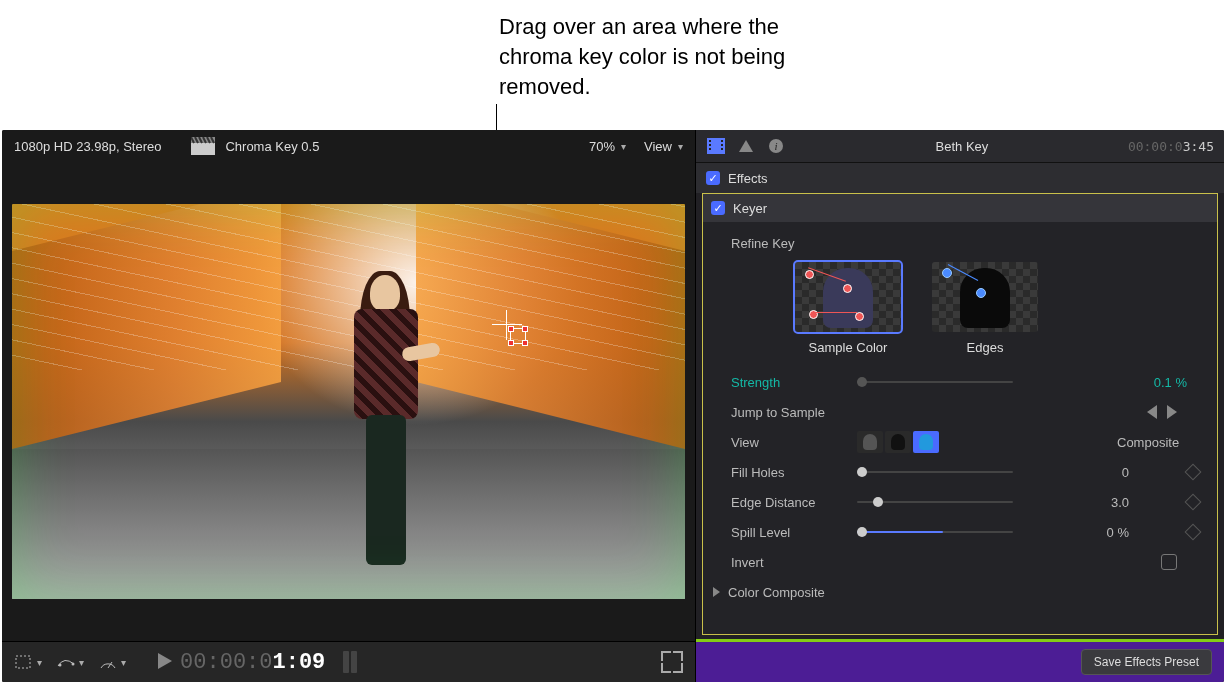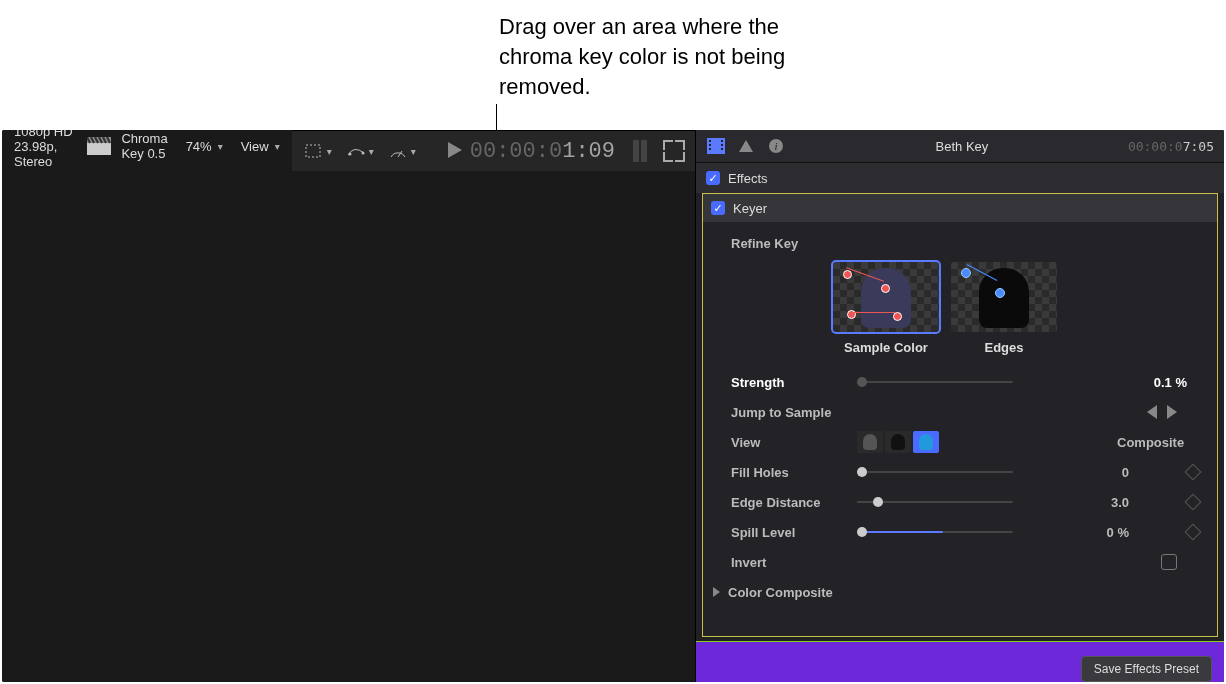--- a/index.html
+++ b/index.html
@@ -1,20 +1,20 @@
 <!DOCTYPE html>
 <html><head>
 <meta charset="utf-8">
 <style>
   html,body{margin:0;padding:0;background:#fff;font-family:"Helvetica Neue",Helvetica,Arial,sans-serif;font-size:13px;color:#ccc;}
   .page{width:1226px;height:684px;position:relative;background:#fff;}
   .callout{position:absolute;left:499px;top:12px;width:320px;color:#000;font-size:22px;line-height:30px;}
   .callout .line{position:absolute;left:-3px;top:92px;width:1px;height:163px;background:#000;}
   .app{position:absolute;left:2px;top:130px;width:1222px;height:552px;background:#1a1a1a;border-radius:2px;display:flex;flex-direction:row;overflow:hidden;}
-  .viewer-pane{width:693px;display:flex;flex-direction:row;background:#1a1a1a;}
+  .viewer-pane{width:693px;display:flex;flex-direction:column;background:#1a1a1a;}
   .inspector-pane{flex:1;display:flex;flex-direction:column;background:#212024;border-left:1px solid #000;}
   
   .vtop{height:32px;display:flex;align-items:center;padding:0 12px;color:#ddd;font-size:13px;}
   .clapper{width:24px;height:18px;margin-right:10px;display:inline-block;}
   .spacer{flex:1;}
   .dd{display:flex;align-items:center;margin-left:18px;color:#ddd;}
   .chev{margin-left:6px;font-size:10px;color:#aaa;}
   
   .canvas-wrap{flex:1;background:#1a1a1a;position:relative;}
   .canvas{position:absolute;left:10px;right:10px;top:42px;bottom:42px;border-radius:1px;background:#000;overflow:hidden;}
@@ -48,45 +48,45 @@
   .crosshair .box i{position:absolute;width:4px;height:4px;background:#e33;border:1px solid #fff;}
   .crosshair .box i:nth-child(1){left:-3px;top:-3px;}
   .crosshair .box i:nth-child(2){right:-3px;top:-3px;}
   .crosshair .box i:nth-child(3){left:-3px;bottom:-3px;}
   .crosshair .box i:nth-child(4){right:-3px;bottom:-3px;}
   
   .vbot{height:40px;display:flex;align-items:center;padding:0 12px;background:#262626;border-top:1px solid #000;}
   .tool{display:flex;align-items:center;color:#bbb;margin-right:14px;}
   .tool .chev{margin-left:3px;}
   .tc{font-family:"Courier New",monospace;font-size:22px;color:#666;letter-spacing:0px;}
-  .tc b{color:#a3a3a3;font-weight:normal;}
+  .tc b{color:#ffffff;font-weight:bold;}
   .skim{width:30px;height:22px;margin-left:18px;display:flex;}
   .skim span{width:6px;height:22px;background:#444;margin-right:2px;border-radius:1px;}
   .fs{width:22px;height:22px;margin-left:auto;position:relative;}
   .fs i{position:absolute;width:8px;height:8px;border:2px solid #aaa;}
   .fs i:nth-child(1){left:0;top:0;border-right:0;border-bottom:0;}
   .fs i:nth-child(2){right:0;top:0;border-left:0;border-bottom:0;}
   .fs i:nth-child(3){left:0;bottom:0;border-right:0;border-top:0;}
   .fs i:nth-child(4){right:0;bottom:0;border-left:0;border-top:0;}
   
   .itop{height:32px;display:flex;align-items:center;padding:0 10px;background:#2a2a2e;}
   .tabicon{width:20px;height:20px;margin-right:10px;display:flex;align-items:center;justify-content:center;}
   .title{flex:1;text-align:center;color:#ddd;}
   .timestamp{font-family:monospace;color:#666;}
   .timestamp b{color:#ccc;font-weight:normal;}
   .section{display:flex;align-items:center;height:30px;padding:0 10px;background:#2d2d31;border-top:1px solid #111;}
   .chk{width:14px;height:14px;border-radius:3px;background:#4a6bff;margin-right:8px;display:flex;align-items:center;justify-content:center;color:#fff;font-size:11px;line-height:1;}
   .sec-title{color:#ddd;font-weight:500;}
   .keyer-block{border:1px solid #c9c04a;margin:0 6px 4px 6px;background:#232327;flex:1;overflow:hidden;}
   .kheader{display:flex;align-items:center;height:28px;padding:0 8px;background:#35353a;}
-  .kbody{padding:6px 18px 6px 28px;font-weight:bold;}
+  .kbody{padding:6px 18px 6px 28px;}
   .row{display:flex;align-items:center;min-height:30px;color:#bbb;}
   .rlabel{width:126px;color:#bbb;}
-  .dim{color:#ffffff;}
-  .refine{display:flex;gap:12px;margin-left:102px;margin-top:4px;}
+  .dim{color:#14b8a6;}
+  .refine{display:flex;gap:31px;margin-left:64px;margin-top:4px;}
   .opt{display:flex;flex-direction:column;align-items:center;}
   .thumb{width:106px;height:70px;border-radius:3px;position:relative;overflow:hidden;
     background:repeating-conic-gradient(#2a2a2a 0 25%, #3a3a3a 0 50%) 0 0/14px 14px;}
   .sel{outline:2px solid #5a7aff;}
   .sil{position:absolute;left:28px;top:6px;width:50px;height:60px;background:#3a3a5a;border-radius:24px 24px 8px 8px;}
   .sil2{position:absolute;left:28px;top:6px;width:50px;height:60px;background:#0a0a0a;border-radius:24px 24px 8px 8px;}
   .handle{position:absolute;width:7px;height:7px;background:#e55;border:1px solid #fff;border-radius:50%;}
   .bhandle{position:absolute;width:8px;height:8px;background:#4a8aff;border:1px solid #9cf;border-radius:50%;}
   .seg{position:absolute;height:1px;background:#e55;}
   .opt-label{margin-top:8px;color:#ddd;font-size:13px;}
@@ -100,21 +100,21 @@
   .vs{width:26px;height:22px;background:#2a2a2a;margin-right:2px;border-radius:2px;display:flex;align-items:center;justify-content:center;}
   .vs.active{background:#4a6bff;}
   .head-mini{width:14px;height:16px;border-radius:7px 7px 4px 4px;}
   .navarr{display:flex;gap:10px;margin-left:auto;margin-right:22px;}
   .tri-l,.tri-r{width:0;height:0;border-top:7px solid transparent;border-bottom:7px solid transparent;}
   .tri-l{border-right:10px solid #888;}
   .tri-r{border-left:10px solid #888;}
   .cbox{width:14px;height:14px;border:1px solid #777;border-radius:3px;margin-left:auto;margin-right:22px;}
   .discl{width:0;height:0;border-top:5px solid transparent;border-bottom:5px solid transparent;border-left:7px solid #888;margin-right:8px;}
   
-  .ifoot{height:40px;display:flex;align-items:flex-end;justify-content:flex-end;padding:0 12px;background:#6d28d9;border-top:1px solid #84cc16;}
+  .ifoot{height:40px;display:flex;align-items:center;justify-content:flex-end;padding:0 12px;background:#4c1d95;border-top:3px solid #84cc16;}
   .btn{background:#3a3a3e;color:#ddd;border:1px solid #555;border-radius:4px;padding:5px 12px;font-size:12px;}
 </style>
 </head>
 <body>
 <div class="page">
 
 <div class="callout">
   <span>Drag over an area where the chroma key color is not being removed.</span>
   <div class="line"></div>
 </div>
@@ -128,21 +128,21 @@
       <span class="clapper">
         <svg viewBox="0 0 24 18" width="24" height="18">
               <rect x="0" y="6" width="24" height="12" fill="#ccc"></rect>
               <rect x="0" y="0" width="24" height="6" fill="#888"></rect>
               <path d="M0 0 L3 6 M4 0 L7 6 M8 0 L11 6 M12 0 L15 6 M16 0 L19 6 M20 0 L23 6" stroke="#333" stroke-width="2"></path>
             </svg>
       </span>
       <span>Chroma Key 0.5</span>
       <span class="spacer"></span>
       <span class="dd">
-        <span>74%</span>
+        <span>70%</span>
         <span class="chev">▾</span>
       </span>
       <span class="dd">
         <span>View</span>
         <span class="chev">▾</span>
       </span>
     </div>
 
     <div class="canvas-wrap">
       <div class="canvas">
@@ -235,21 +235,21 @@
             </svg>
       </span>
       <span class="tabicon">
         <svg width="16" height="16">
               <circle cx="8" cy="8" r="7" fill="#888"></circle>
               <text x="8" y="12" text-anchor="middle" font-size="11" font-family="serif" font-style="italic" fill="#222">i</text>
             </svg>
       </span>
       <span class="title">Beth Key</span>
       <span class="timestamp">
-        <span>00:00:0</span><b>7:05</b>
+        <span>00:00:0</span><b>3:45</b>
       </span>
     </div>
 
     <div class="section">
       <span class="chk">✓</span>
       <span class="sec-title">Effects</span>
     </div>
 
     <div class="keyer-block">
       <div class="kheader">

